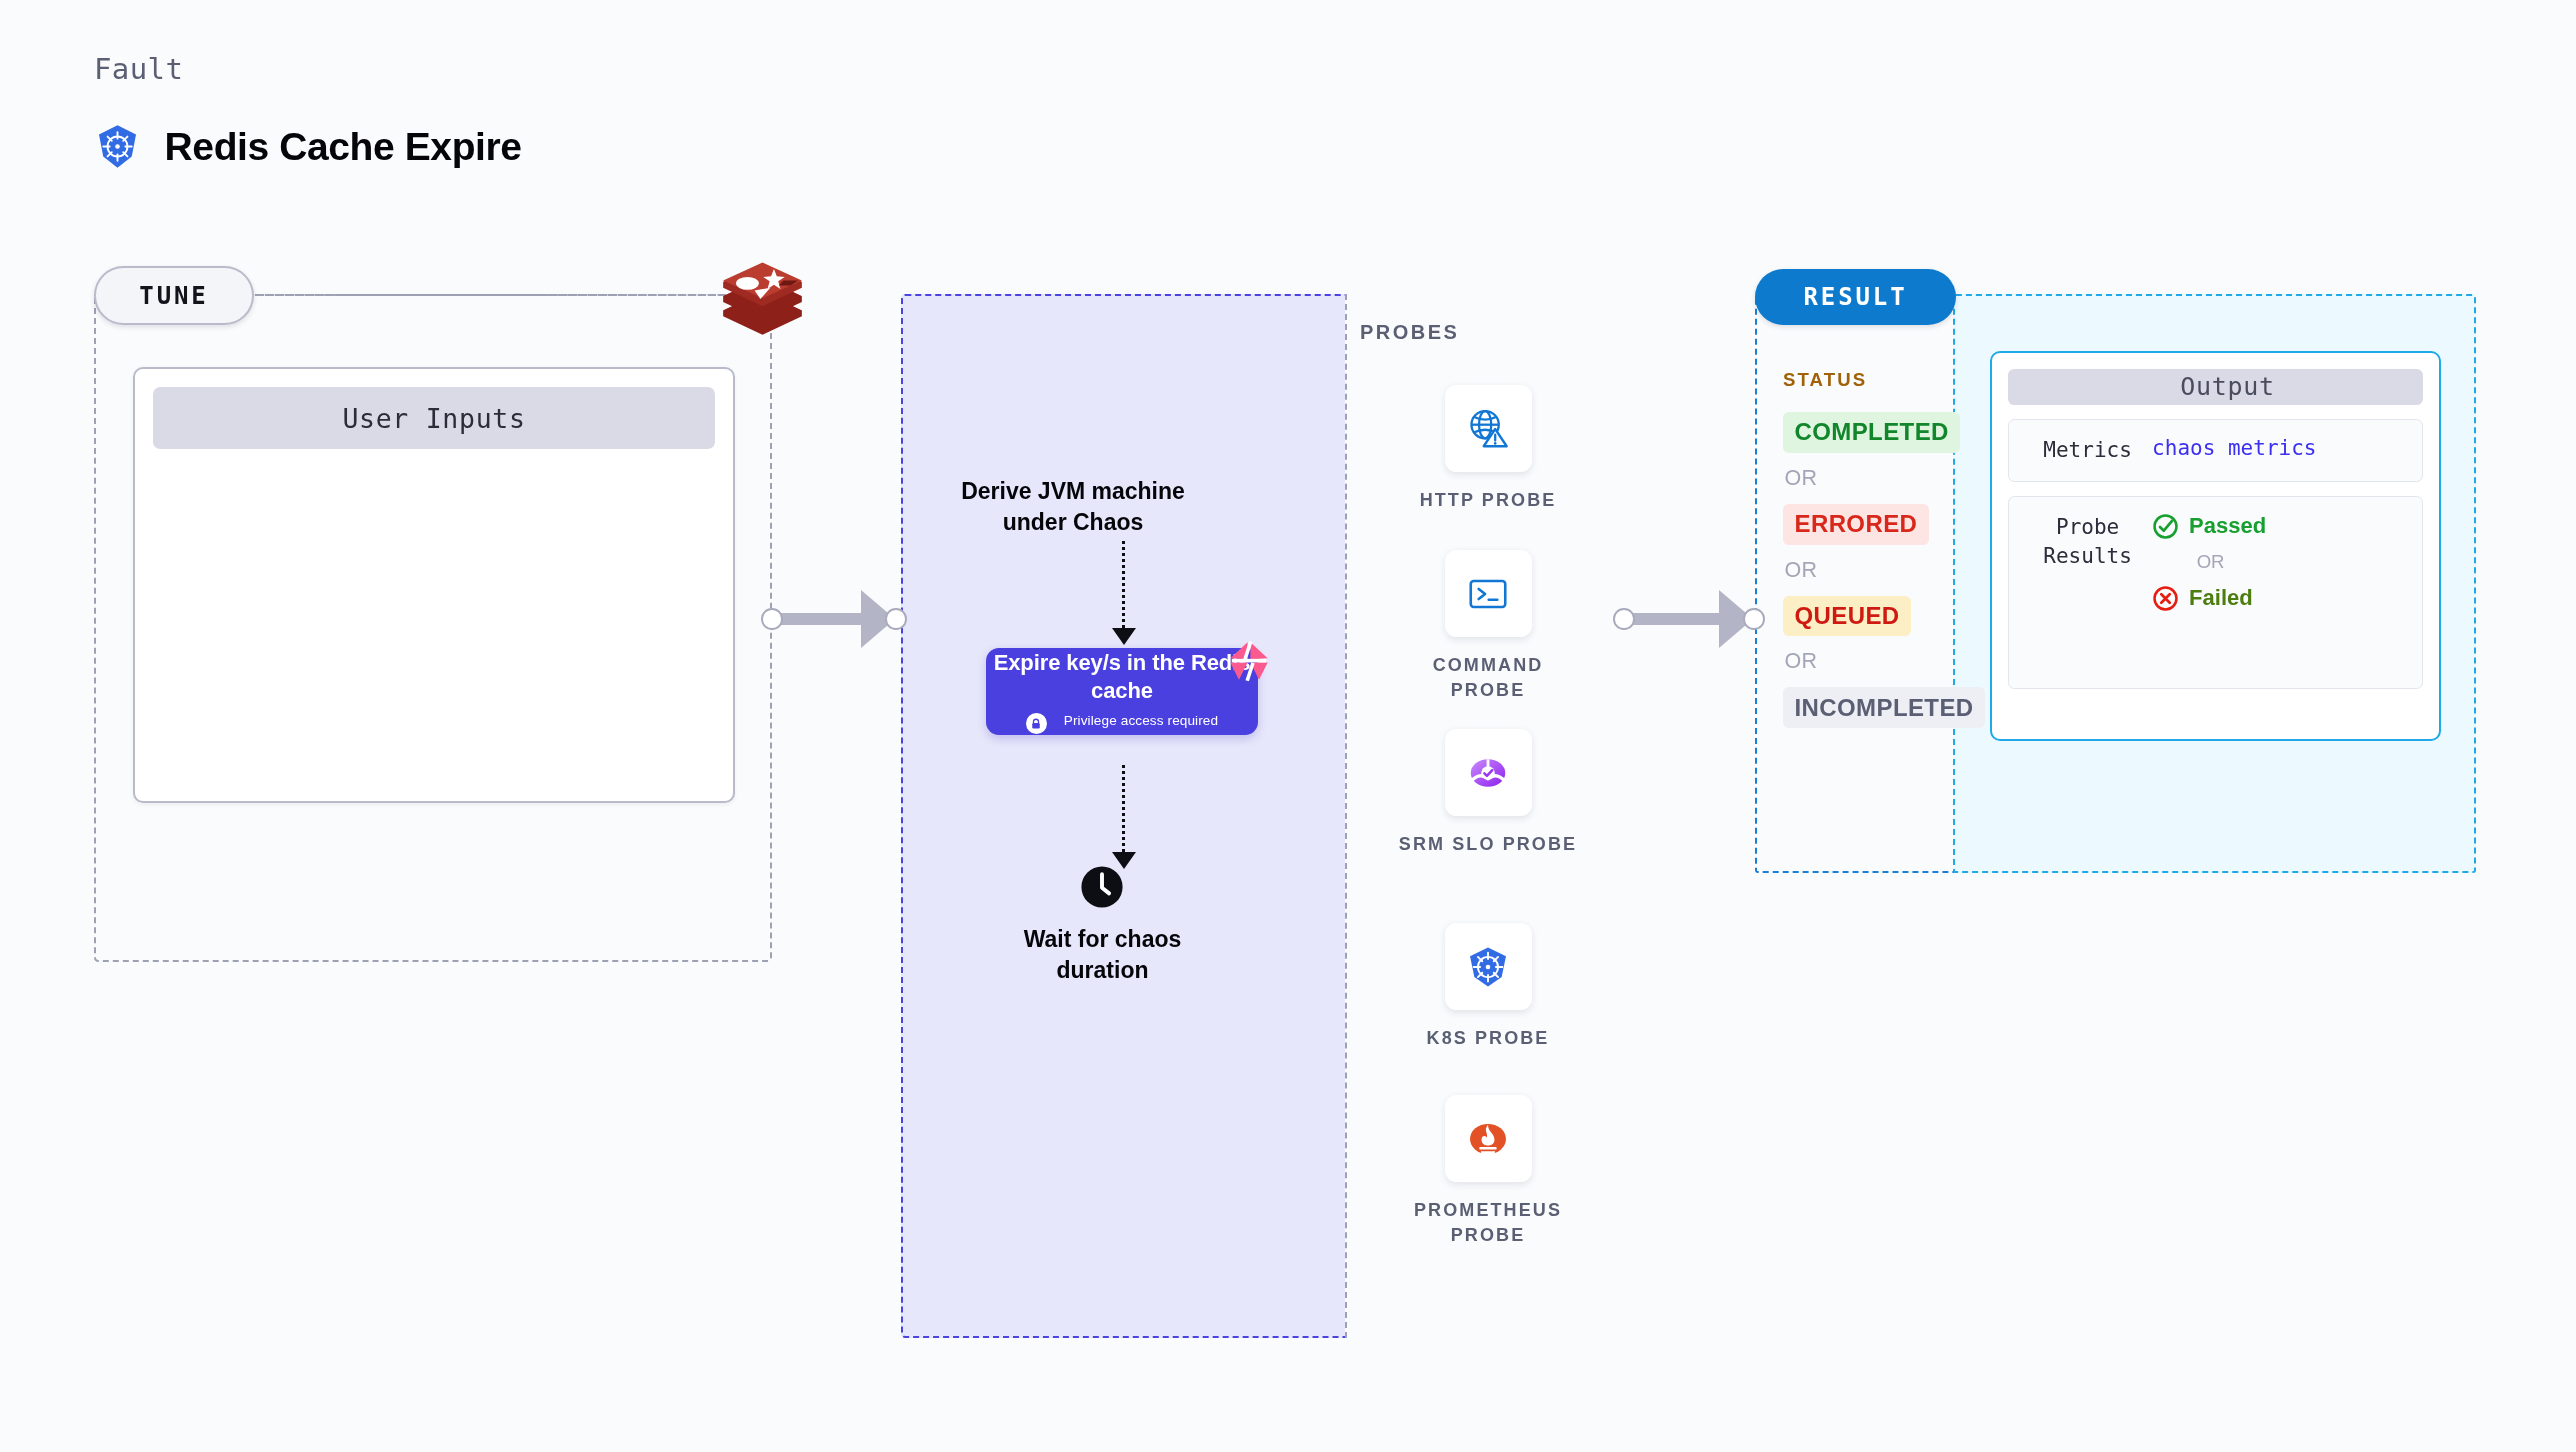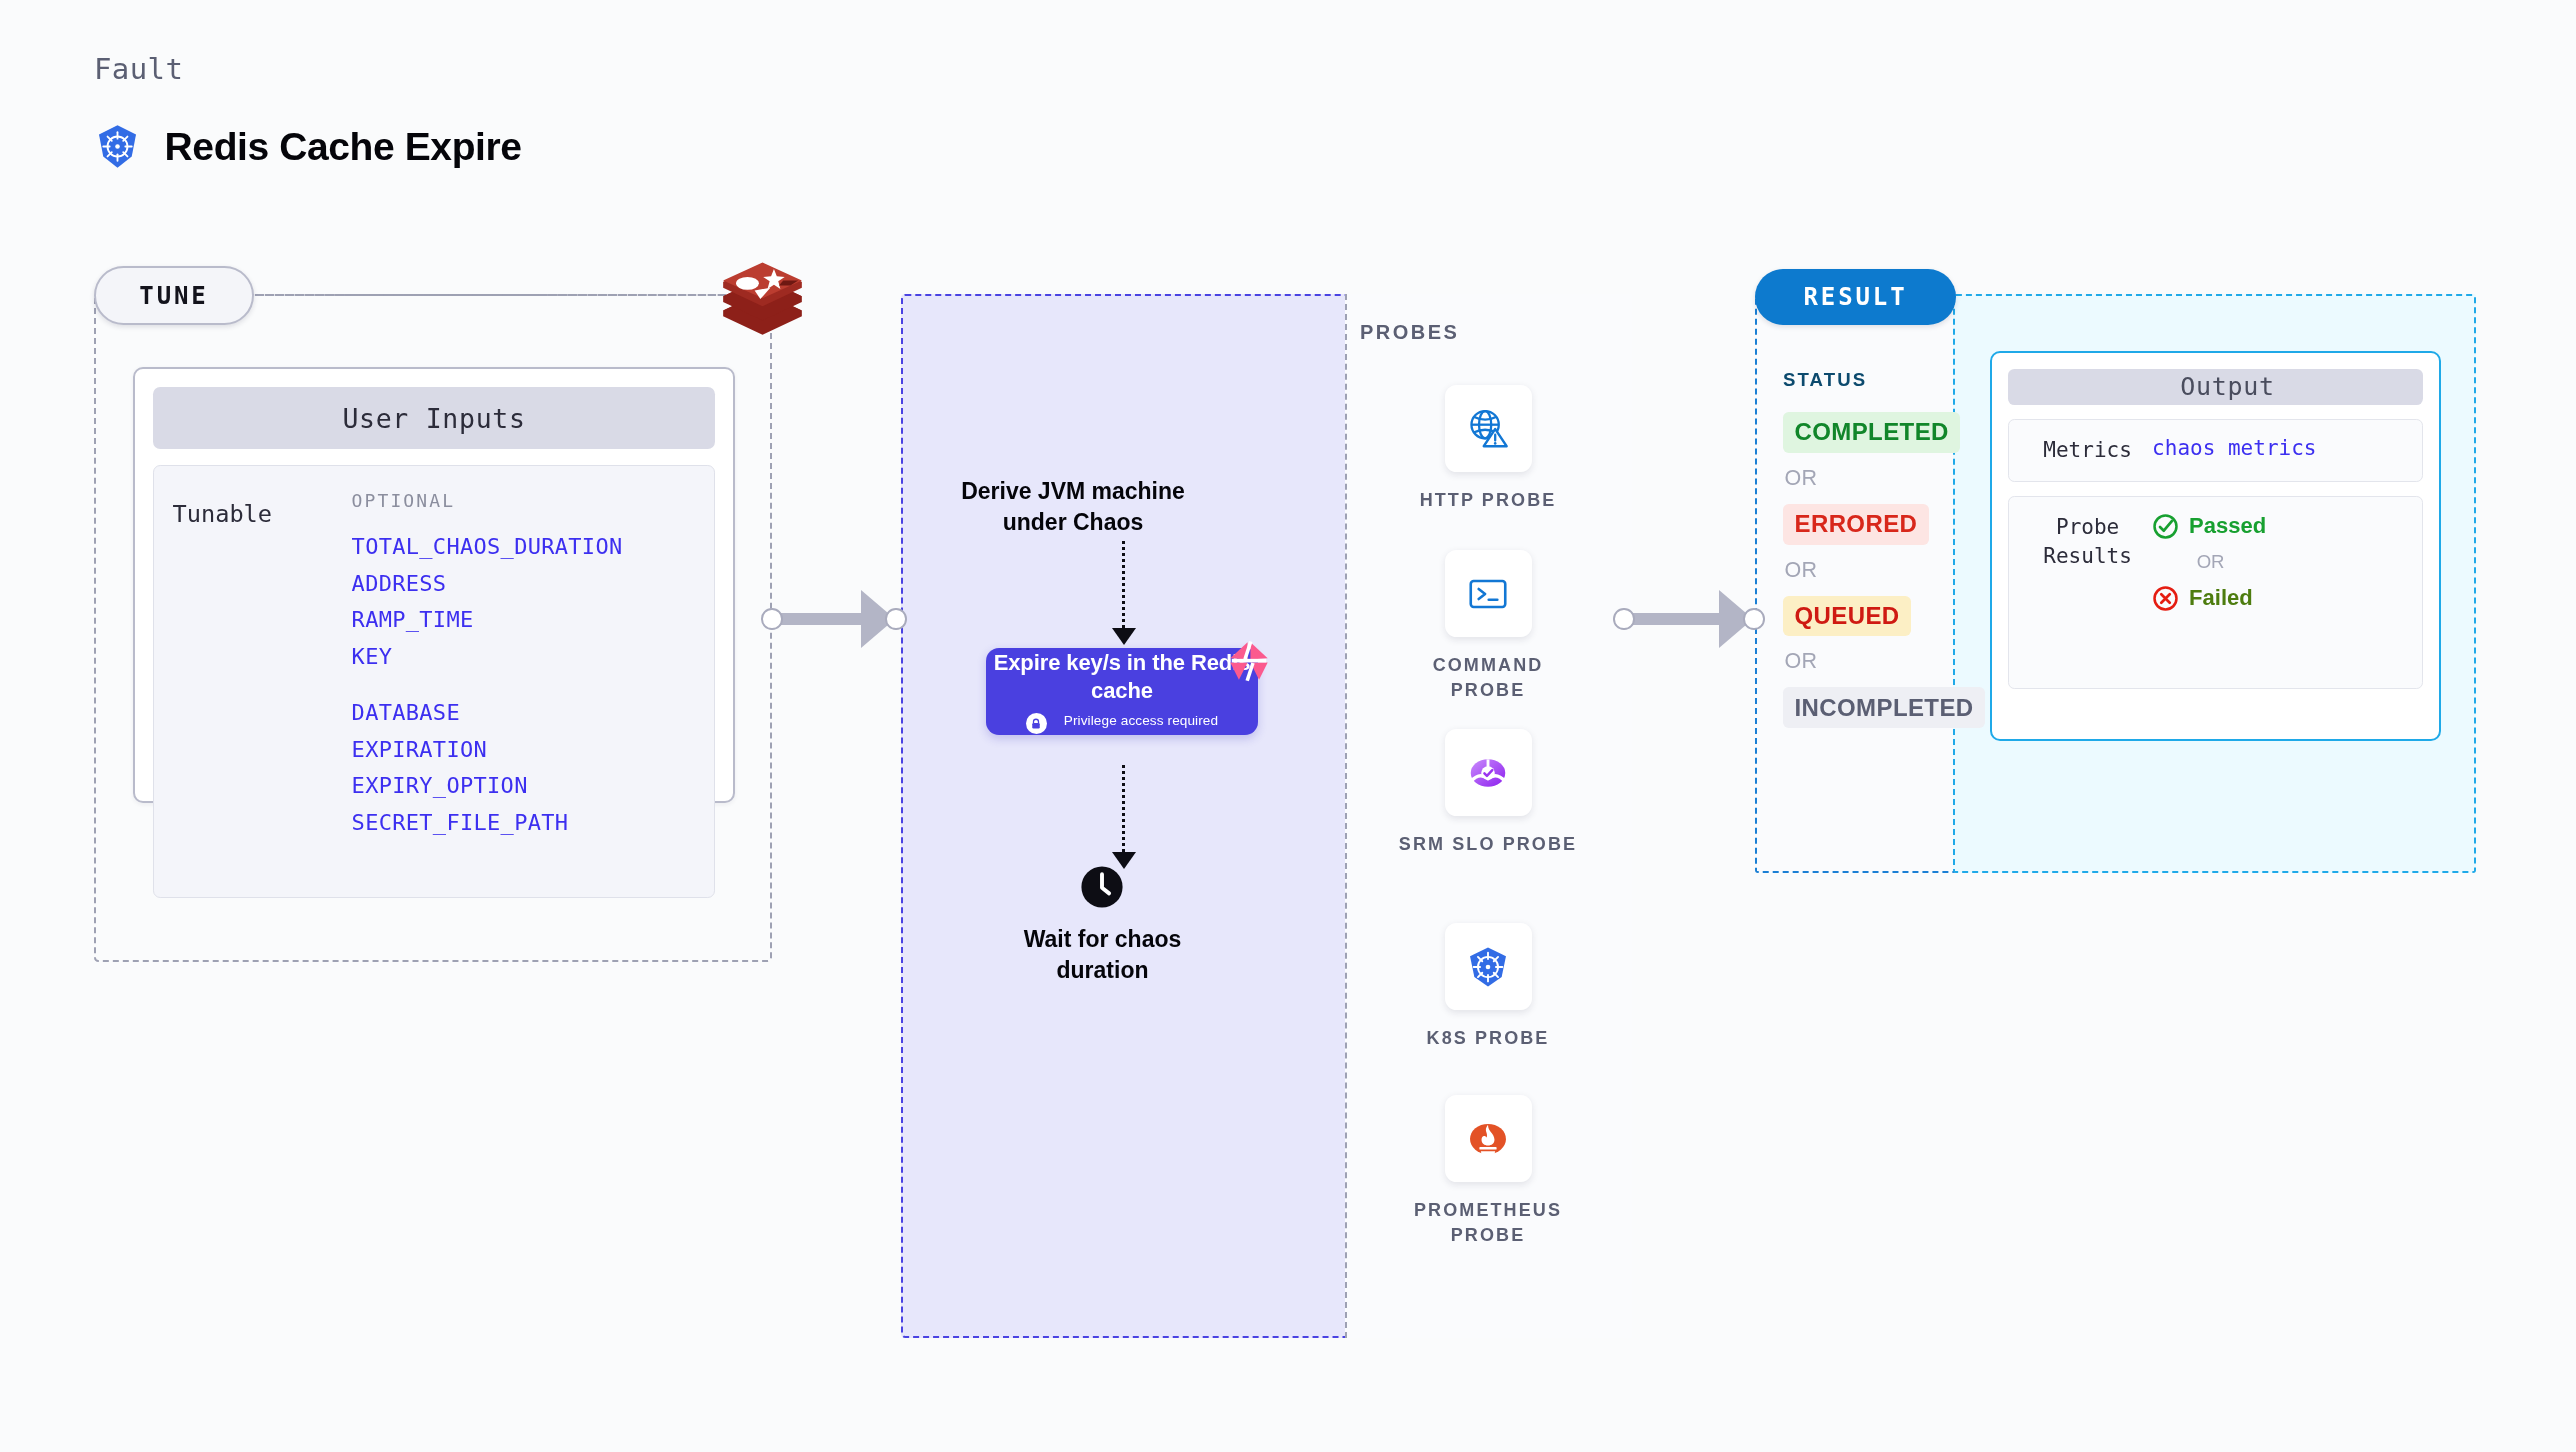--- a/index.html
+++ b/index.html
@@ -174,21 +174,21 @@
     display: flex; align-items: center; justify-content: center;
   }
   .probe-name {
     margin-top: 15.8px; font-size: 18px; font-weight: bold; color: #5b5f73;
     letter-spacing: 2.1px; text-align: center; line-height: 1.38;
   }
 
   
   .status-label {
     position: absolute; left: 1783px; top: 369px;
-    font-size: 18.6px; font-weight: bold; color: #0c4a6e; letter-spacing: 2.1px;
+    font-size: 18.6px; font-weight: bold; color: #a16207; letter-spacing: 2.1px;
   }
   .status-col { position: absolute; left: 1783px; top: 412px; width: 143px; }
   .status-chip {
     display: inline-block; padding: 6.4px 11.5px; border-radius: 5.7px;
     font-size: 24px; font-weight: bold; letter-spacing: 0.4px; white-space: nowrap;
   }
   .chip-completed { background: #dff5e0; color: #11862a; }
   .chip-errored   { background: #fde5e3; color: #d8271b; }
   .chip-queued    { background: #fcefc5; color: #cf1a12; }
   .chip-incompleted { background: #eeeff4; color: #5b5f73; }
@@ -275,34 +275,20 @@
         <ellipse cx="44" cy="48" rx="16" ry="9" fill="#ffffff"></ellipse>
         <polygon points="81,28 85,38 96,39 87,45 90,56 81,50 72,56 75,45 66,39 77,38" fill="#ffffff"></polygon>
         <polygon points="54,58 76,54 62,70" fill="#ffffff"></polygon>
         <polygon points="94,44 115,44 104,51 88,51" fill="#6e1812"></polygon>
       </g>
     </svg>
   </div>
 
   <div class="ui-card">
     <div class="ui-head">User Inputs</div>
-    <div class="ui-body">
-      <div class="ui-label">Tunable</div>
-      <div class="ui-params">
-        <div class="ui-optional">OPTIONAL</div>
-        <div class="ui-param">TOTAL_CHAOS_DURATION</div>
-        <div class="ui-param">ADDRESS</div>
-        <div class="ui-param">RAMP_TIME</div>
-        <div class="ui-param">KEY</div>
-        <div class="ui-param gap">DATABASE</div>
-        <div class="ui-param">EXPIRATION</div>
-        <div class="ui-param">EXPIRY_OPTION</div>
-        <div class="ui-param">SECRET_FILE_PATH</div>
-      </div>
-    </div>
   </div>
 
   <div class="connector conn1">
     <span class="conn-dot"></span>
     <span class="conn-shaft" style="width:86px"></span>
     <span class="conn-head"></span>
     <span class="conn-dot" style="margin-left:-10px"></span>
   </div>
   <div class="connector conn2">
     <span class="conn-dot"></span>

